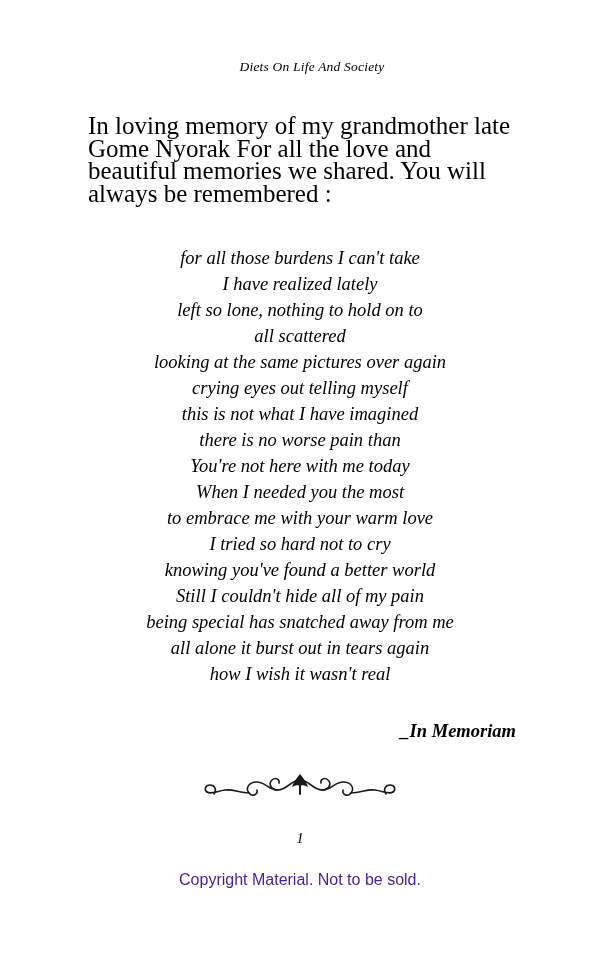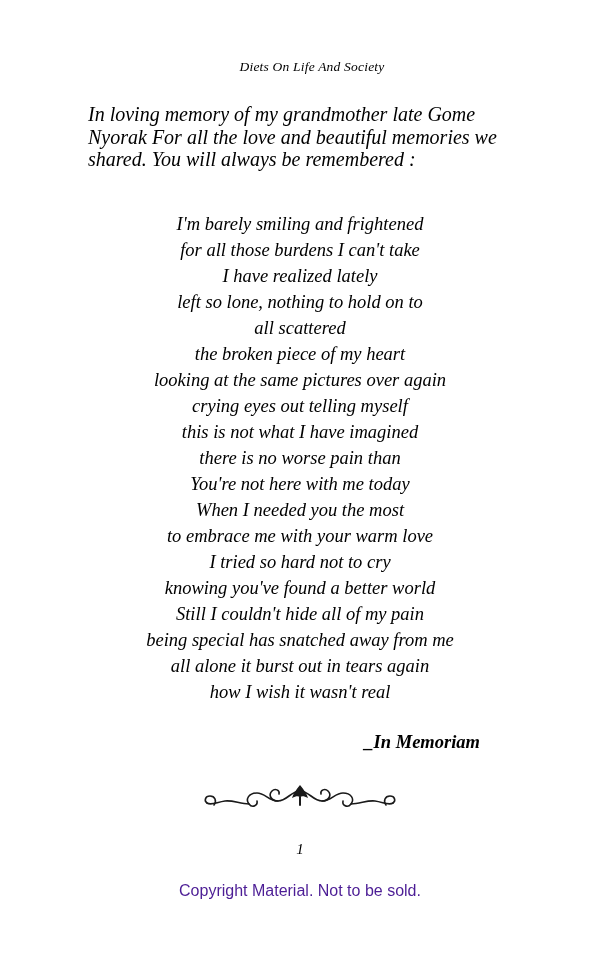--- a/index.html
+++ b/index.html
@@ -22,40 +22,39 @@
   }
   .running-head {
     text-align: center;
     font-style: italic;
     font-size: 13.5px;
     letter-spacing: 0.2px;
     margin-top: 59px;
     padding-left: 24px;
   }
   .dedication {
-    margin: 28px 88px 0 88px;
-    font-style: italic;
-    font-size: 20px;
+    margin: 40px 88px 0 88px;
+    font-size: 25px;
     line-height: 22.5px;
     text-align: left;
   }
   .poem {
     margin-top: 40px;
     text-align: center;
     font-style: italic;
     font-size: 18.5px;
     line-height: 26px;
   }
   .poem .line {
     display: block;
     white-space: pre;
   }
   .attribution {
-    margin-top: 27px;
-    padding-right: 120px;
+    margin-top: 34px;
+    padding-right: 84px;
     text-align: right;
     font-style: italic;
     font-weight: bold;
     font-size: 18.5px;
   }
   .ornament {
     margin-top: 26px;
     text-align: center;
     height: 44px;
   }
@@ -83,26 +82,24 @@
 
   <div class="running-head">Diets On Life And Society</div>
 
   <div class="dedication">
     <span class="line">In loving memory of my grandmother late Gome Nyorak</span>
     <span class="line">For  all the love and  beautiful memories we shared. You</span>
     <span class="line">will always be remembered :</span>
   </div>
 
   <div class="poem">
-    <span class="line">I'm barely smiling and frightened</span>
     <span class="line">for all those burdens I can't take</span>
     <span class="line">I have realized lately</span>
     <span class="line">left so lone, nothing to hold on to</span>
     <span class="line">all scattered</span>
-    <span class="line">the broken piece of my heart</span>
     <span class="line">looking at the same pictures over again</span>
     <span class="line">crying eyes out telling myself</span>
     <span class="line">this is not what I have imagined</span>
     <span class="line">there is no worse pain than</span>
     <span class="line">You're not here with me today</span>
     <span class="line">When I needed you the most</span>
     <span class="line">to embrace me with your warm love</span>
     <span class="line">I tried so hard not to cry</span>
     <span class="line">knowing you've found a better world</span>
     <span class="line">Still I couldn't hide all of my pain</span>

